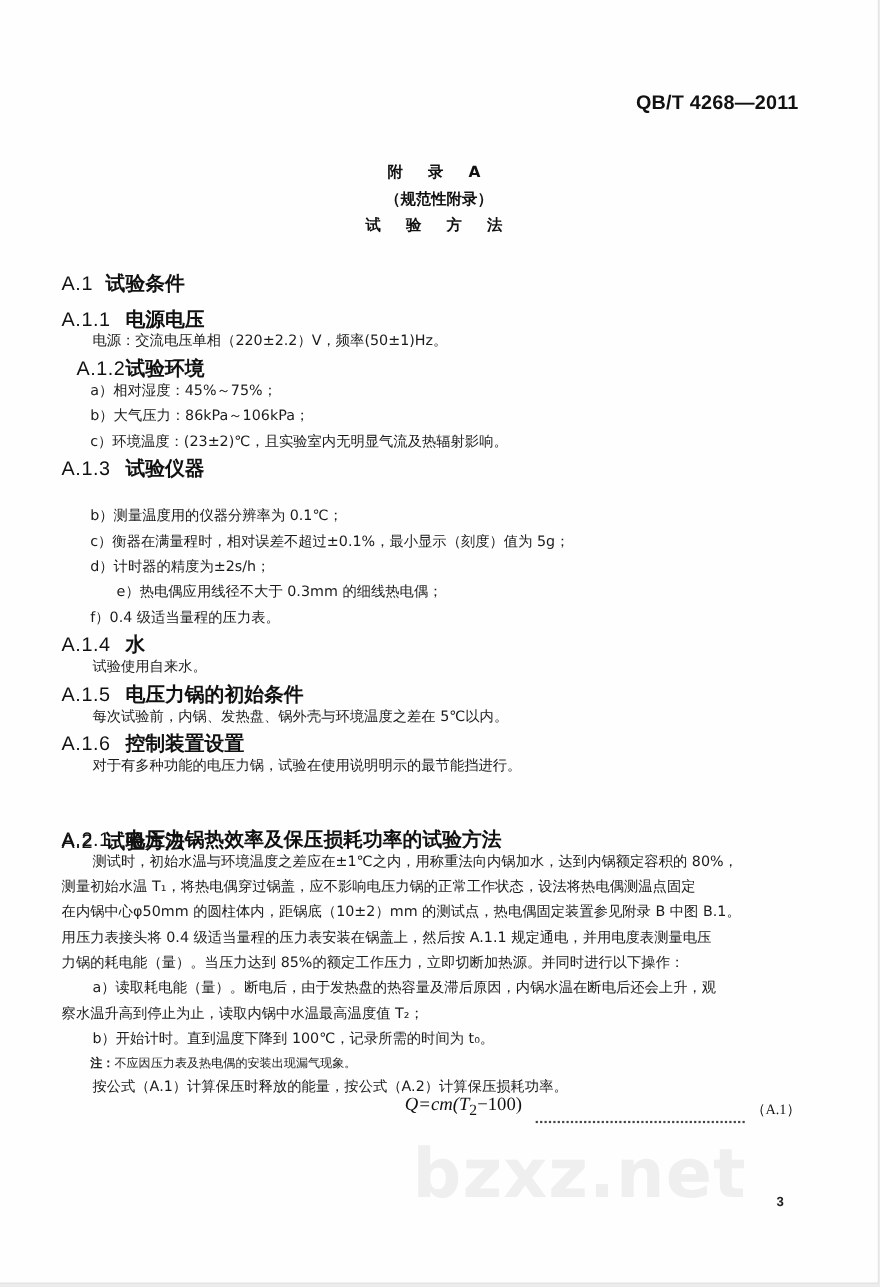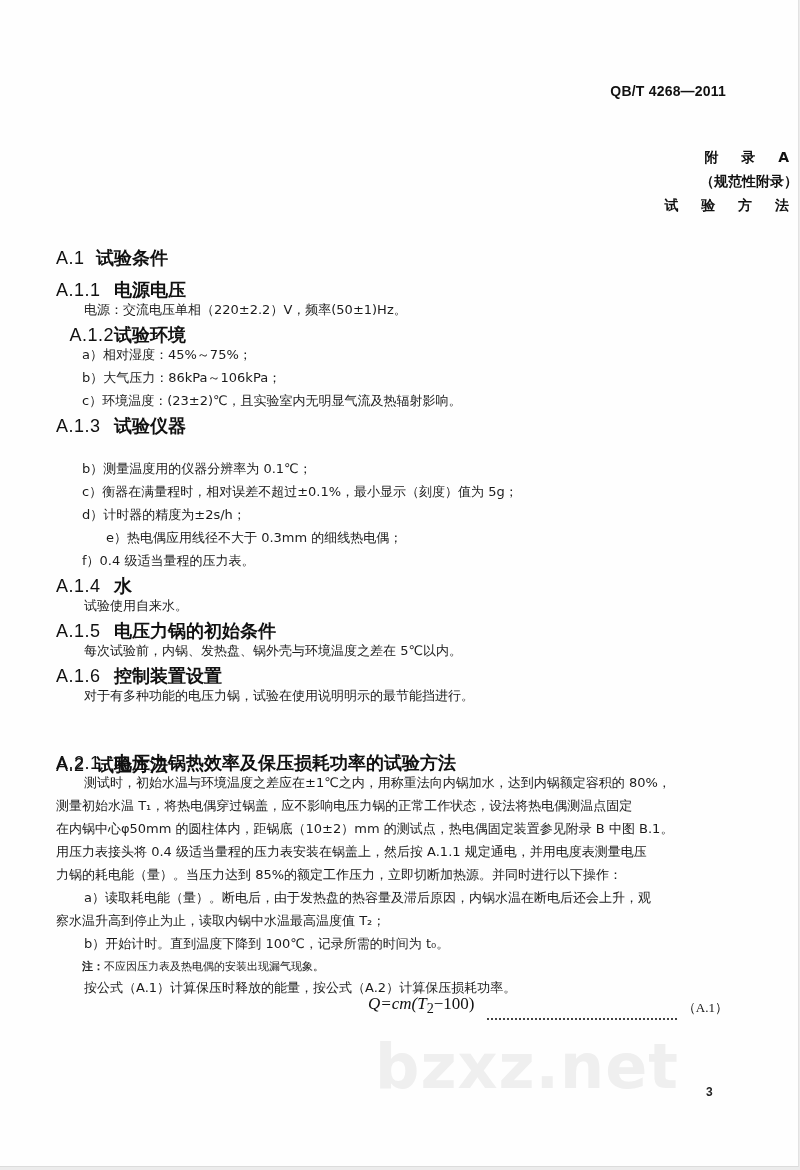--- a/index.html
+++ b/index.html
@@ -6,23 +6,23 @@
   body {
     width:800px; height:1170px; background:#ececec; position:relative; overflow:hidden;
     font-family: "DejaVu Serif", "Liberation Serif", serif; color:#1a1a1a;
   }
   .page {
     position:absolute; left:0; top:0; width:798px; height:1166px; background:#fefefe;
     border-right:1px solid #e2e2e2; border-bottom:1px solid #dcdcdc;
   }
   .std-no {
     position:absolute; right:72px; top:83px; font-family:"Liberation Sans", sans-serif;
-    font-weight:bold; font-size:14px; letter-spacing:0.2px; color:#111;
+    font-weight:bold; font-size:18px; letter-spacing:0.2px; color:#111;
   }
-  .title-block { position:absolute; left:0; right:0; top:145px; text-align:right; }
+  .title-block { position:absolute; left:0; right:0; top:145px; text-align:center; }
   .title-line { font-family:"DejaVu Sans", sans-serif; font-weight:bold; font-size:14px; line-height:24px; color:#111; }
   .t1 { letter-spacing:9px; }
   .t3 { letter-spacing:9px; }
   .abs { position:absolute; white-space:nowrap; font-size:13.4px; }
   .head { font-family:"DejaVu Sans", sans-serif; font-weight:bold; font-size:18px; color:#111; }
   .head .num { font-family:"Liberation Sans", sans-serif; font-weight:normal; display:inline-block; width:58px; letter-spacing:0.5px; }
   .head.lvl1 .num { width:40px; }
   .txt { font-family:"DejaVu Sans", sans-serif; font-size:13px; color:#1b1b1b; }
   .note { font-family:"DejaVu Sans", sans-serif; font-size:11px; color:#222; }
   .note b { font-weight:bold; }

